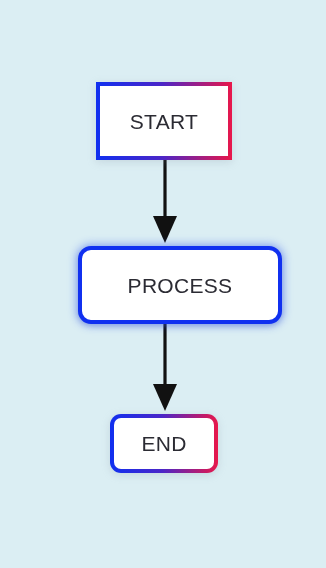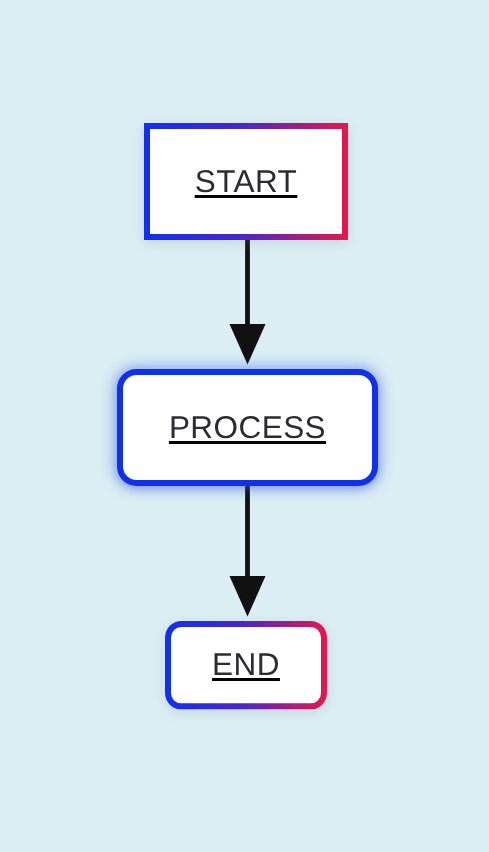--- a/index.html
+++ b/index.html
@@ -53,21 +53,20 @@
   }
 
   .node {
     position: absolute;
     display: flex;
     align-items: center;
     justify-content: center;
     background: #ffffff;
     box-sizing: border-box;
     z-index: 3;
-    text-decoration: underline;
   }
   .node-label {
     font-size: 21px;
     line-height: 1;
     color: #2b2b33;
     letter-spacing: 0.3px;
     white-space: nowrap;
     user-select: none;
   }
 
@@ -83,21 +82,21 @@
                       linear-gradient(90deg, #1030f0 0%, #4a26c8 48%, #e8174a 100%);
     background-origin: border-box;
     background-clip: content-box, border-box;
     filter: drop-shadow(0 2px 4px rgba(120,130,150,0.22));
   }
 
   
   #node-process {
     left: 78px;
     top: 246px;
-    width: 174px;
+    width: 204px;
     height: 78px;
     border: 4px solid #1030f0;
     border-radius: 13px;
     box-shadow: 0 0 9px 2px rgba(30,70,245,0.40),
                 0 2px 5px rgba(90,110,160,0.25);
   }
 
   
   #node-end {
     left: 110px;

